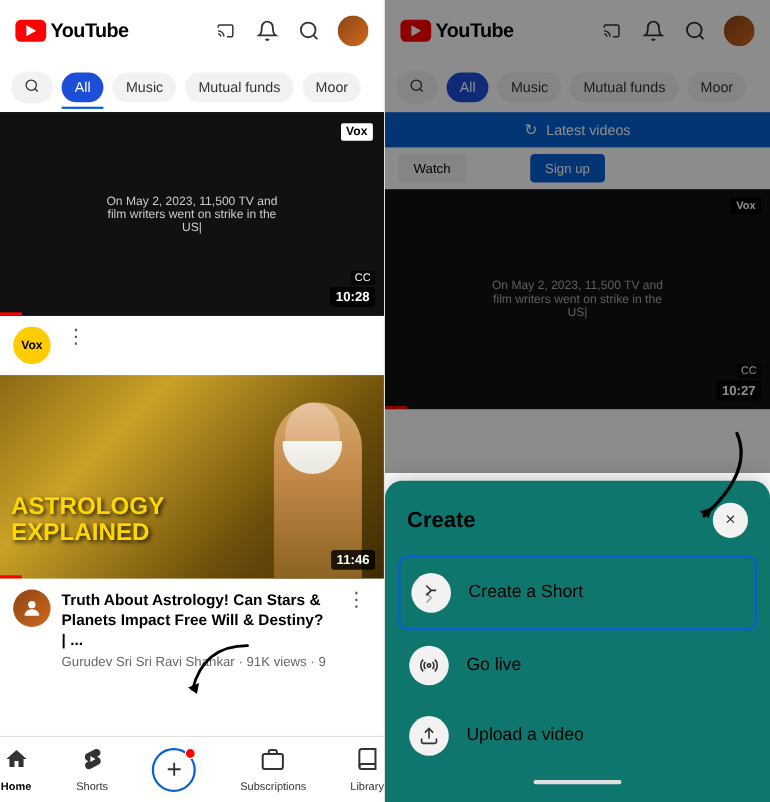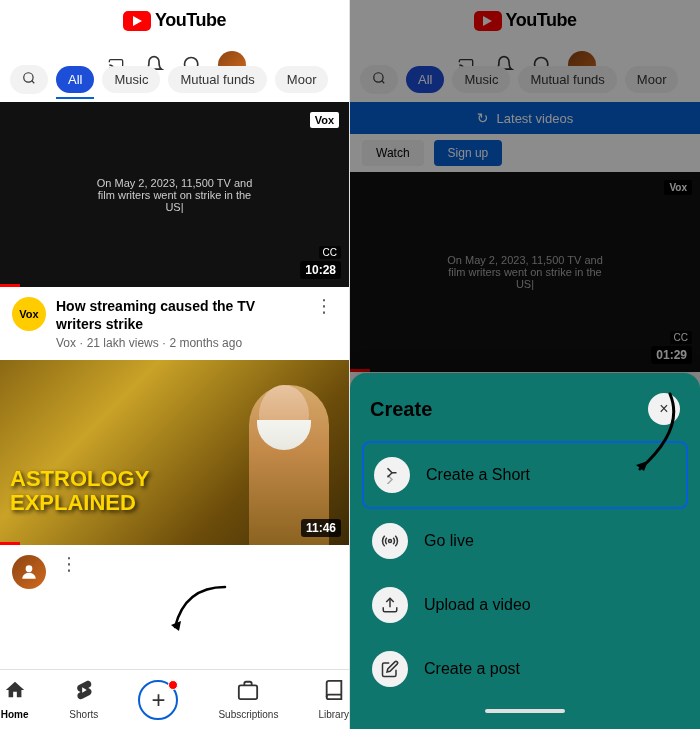--- a/index.html
+++ b/index.html
@@ -34,21 +34,20 @@
     }
 
     
     .header {
       display: flex;
       align-items: center;
       padding: 10px 14px;
       gap: 10px;
       height: 56px;
       flex-shrink: 0;
-      flex-direction: column;
     }
     .yt-logo {
       display: flex;
       align-items: center;
       gap: 4px;
     }
     .yt-icon {
       width: 28px;
       height: 20px;
       background: #ff0000;
@@ -411,20 +410,21 @@
     }
     .signup-btn {
       padding: 6px 14px;
       background: #065fd4;
       color: white;
       border: none;
       border-radius: 4px;
       font-size: 12px;
       cursor: pointer;
       font-weight: 500;
+      margin-left: 48px;
     }
 
     
     .create-modal {
       position: absolute;
       bottom: 0;
       left: 350px;
       right: 0;
       background: white;
       border-radius: 16px 16px 0 0;
@@ -570,48 +570,48 @@
     <div class="thumb-content" style="background:#111;">
       <span class="thumb-overlay-text">On May 2, 2023, 11,500 TV and film writers went on strike in the US|</span>
       <div class="vox-logo">Vox</div>
       <div class="cc-badge">CC</div>
       <div class="duration-badge">10:28</div>
       <div class="red-bar"></div>
     </div>
   </div>
   <div class="video-info">
     <div class="channel-thumb channel-thumb-vox">Vox</div>
-    <div class="video-meta">
-      <div class="video-title">How streaming caused the TV writers strike</div>
-      <div class="video-sub">
-        <span>Vox</span> · 
-        <span>21 lakh views</span> · 
-        <span>2 months ago</span>
-      </div>
-    </div>
     <div class="more-btn">⋮</div>
   </div>
 
   <div class="astro-thumb">
     <div class="astro-text-overlay">
       <div class="astro-title-big">ASTROLOGY</div>
       <div class="astro-title-big">EXPLAINED</div>
     </div>
     <div class="person-silhouette"></div>
     <div class="person-head"></div>
     <div class="person-beard"></div>
     <div class="duration-badge">11:46</div>
     <div class="red-bar"></div>
   </div>
   <div class="video-info">
     <div class="channel-thumb channel-thumb-astro" style="width:34px;height:34px;">
       <svg width="20" height="20" viewBox="0 0 24 24" fill="white">
           <circle cx="12" cy="8" r="4"></circle>
           <path d="M4 20c0-4 3.6-7 8-7s8 3 8 7"></path>
         </svg>
+    </div>
+    <div class="video-meta">
+      <div class="video-title">Truth About Astrology! Can Stars &amp; Planets Impact Free Will &amp; Destiny? | ...</div>
+      <div class="video-sub">
+        <span>Gurudev Sri Sri Ravi Shankar</span> · 
+        <span>91K views</span> · 
+        <span>9</span>
+      </div>
     </div>
     <div class="more-btn">⋮</div>
   </div>
 
   <div class="bottom-nav" style="position:relative;gap:40px;">
     <div class="nav-item active">
       <div class="nav-icon">
         <svg width="22" height="22" viewBox="0 0 24 24" fill="currentColor">
             <path d="M10 20v-6h4v6h5v-8h3L12 3 2 12h3v8z"></path>
           </svg>
@@ -712,21 +712,21 @@
   <div class="watch-signup-row">
     <button class="watch-btn">Watch</button>
     <button class="signup-btn">Sign up</button>
   </div>
 
   <div style="position:relative;height:200px;background:#111;overflow:hidden;flex-shrink:0;">
     <div style="display:flex;align-items:center;justify-content:center;height:100%;position:relative;">
       <span style="color:#aaa;font-size:11px;text-align:center;padding:10px;max-width:180px;">On May 2, 2023, 11,500 TV and film writers went on strike in the US|</span>
       <div style="position:absolute;top:8px;right:8px;background:#000;color:#fff;font-size:10px;font-weight:700;padding:2px 5px;border-radius:2px;">Vox</div>
       <div style="position:absolute;bottom:28px;right:8px;background:rgba(0,0,0,0.7);color:#fff;font-size:10px;padding:1px 4px;border-radius:2px;">CC</div>
-      <div style="position:absolute;bottom:8px;right:8px;background:rgba(0,0,0,0.8);color:#fff;font-size:12px;padding:2px 5px;border-radius:3px;font-weight:600;">01:29</div>
+      <div style="position:absolute;bottom:8px;right:8px;background:rgba(0,0,0,0.8);color:#fff;font-size:12px;padding:2px 5px;border-radius:3px;font-weight:600;">10:27</div>
       <div style="position:absolute;bottom:0;left:0;width:20px;height:3px;background:red;"></div>
     </div>
   </div>
 
   <div class="dim-overlay" style="position:absolute;top:0;left:0;right:0;height:430px;background:rgba(0,0,0,0.45);z-index:5;"></div>
 
   <div class="create-modal" style="position:absolute;bottom:0;left:0;right:0;background:#0f766e;border-radius:16px 16px 0 0;box-shadow:0 -4px 20px rgba(0,0,0,0.2);z-index:10;padding:20px 0 10px;">
 
     <div class="modal-header">
       <span class="modal-title">Create</span>
@@ -760,29 +760,20 @@
       <div class="modal-item-icon" style="width:36px;height:36px;background:#f2f2f2;border-radius:50%;display:flex;align-items:center;justify-content:center;">
         <svg width="18" height="18" viewBox="0 0 24 24" fill="none" stroke="#333" stroke-width="2">
             <path d="M21 15v4a2 2 0 0 1-2 2H5a2 2 0 0 1-2-2v-4"></path>
             <polyline points="17 8 12 3 7 8"></polyline>
             <line x1="12" y1="3" x2="12" y2="15"></line>
           </svg>
       </div>
       <span class="modal-item-label">Upload a video</span>
     </div>
 
-    <div class="modal-item" style="display:flex;align-items:center;padding:14px 22px;gap:16px;cursor:pointer;">
-      <div class="modal-item-icon" style="width:36px;height:36px;background:#f2f2f2;border-radius:50%;display:flex;align-items:center;justify-content:center;">
-        <svg width="18" height="18" viewBox="0 0 24 24" fill="none" stroke="#333" stroke-width="2">
-            <path d="M11 4H4a2 2 0 0 0-2 2v14a2 2 0 0 0 2 2h14a2 2 0 0 0 2-2v-7"></path>
-            <path d="M18.5 2.5a2.121 2.121 0 0 1 3 3L12 15l-4 1 1-4 9.5-9.5z"></path>
-          </svg>
-      </div>
-      <span class="modal-item-label">Create a post</span>
-    </div>
 
     <div class="bottom-scroll-indicator"></div>
   </div>
 
   <svg style="position:absolute;bottom:250px;right:20px;width:80px;height:90px;z-index:20;pointer-events:none;" viewBox="0 0 80 90">
     <path d="M 70 5 Q 85 40 40 80" stroke="black" stroke-width="3" fill="none" stroke-linecap="round"></path>
     <polygon points="36,76 44,82 48,72" fill="black"></polygon>
   </svg>
 
 </div>

